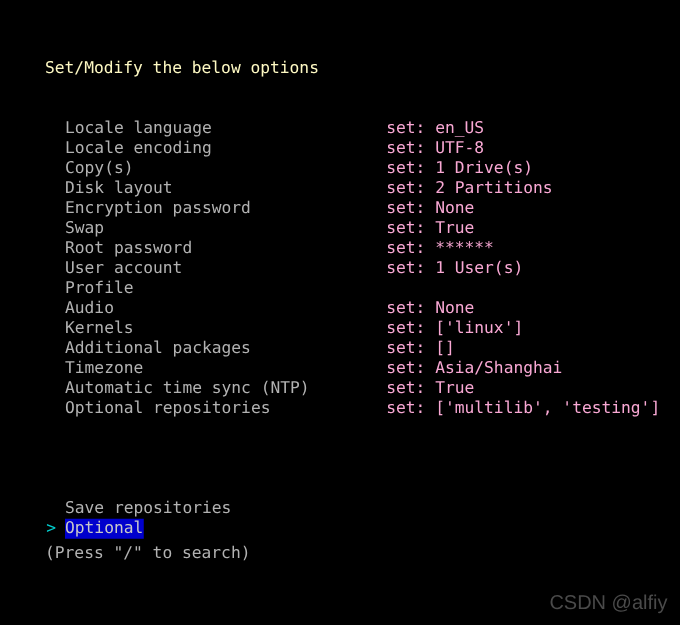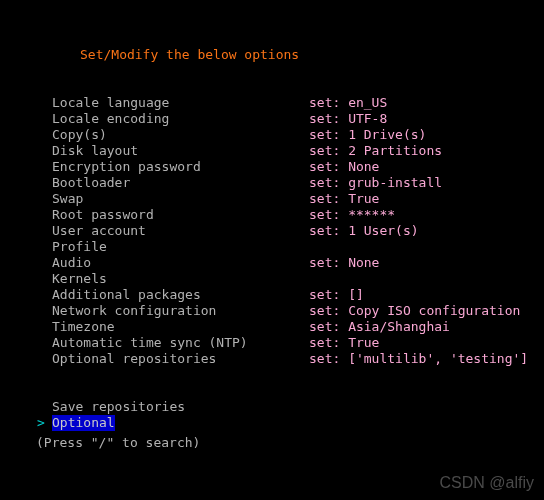--- a/index.html
+++ b/index.html
@@ -20,22 +20,21 @@
     background: #000000;
     color: #b2b2b2;
     font-size: 13px;
     line-height: 16px;
   }
   .header {
     position: absolute;
     left: 36px;
     top: 47px;
     white-space: pre;
-    color: #f97316;
-    margin-left: 44px;
+    color: #fef9c3;
   }
   .options {
     position: absolute;
     left: 0;
     top: 95px;
     width: 544px;
     text-align: right;
   }
   .opt-row {
     position: relative;
@@ -111,29 +110,27 @@
 <div id="terminal">
 
   <div class="header">Set/Modify the below options</div>
 
   <div class="options">
       <div class="opt-row"><span class="opt-label">Locale language</span><span class="opt-value">set: en_US</span></div>
       <div class="opt-row"><span class="opt-label">Locale encoding</span><span class="opt-value">set: UTF-8</span></div>
       <div class="opt-row"><span class="opt-label">Copy(s)</span><span class="opt-value">set: 1 Drive(s)</span></div>
       <div class="opt-row"><span class="opt-label">Disk layout</span><span class="opt-value">set: 2 Partitions</span></div>
       <div class="opt-row"><span class="opt-label">Encryption password</span><span class="opt-value">set: None</span></div>
-      <div class="opt-row"><span class="opt-label">Bootloader</span><span class="opt-value">set: grub-install</span></div>
       <div class="opt-row"><span class="opt-label">Swap</span><span class="opt-value">set: True</span></div>
       <div class="opt-row"><span class="opt-label">Root password</span><span class="opt-value">set: ******</span></div>
       <div class="opt-row"><span class="opt-label">User account</span><span class="opt-value">set: 1 User(s)</span></div>
       <div class="opt-row"><span class="opt-label">Profile</span></div>
       <div class="opt-row"><span class="opt-label">Audio</span><span class="opt-value">set: None</span></div>
-      <div class="opt-row"><span class="opt-label">Kernels</span></div>
+      <div class="opt-row"><span class="opt-label">Kernels</span><span class="opt-value">set: ['linux']</span></div>
       <div class="opt-row"><span class="opt-label">Additional packages</span><span class="opt-value">set: []</span></div>
-      <div class="opt-row"><span class="opt-label">Network configuration</span><span class="opt-value">set: Copy ISO configuration</span></div>
       <div class="opt-row"><span class="opt-label">Timezone</span><span class="opt-value">set: Asia/Shanghai</span></div>
       <div class="opt-row"><span class="opt-label">Automatic time sync (NTP)</span><span class="opt-value">set: True</span></div>
       <div class="opt-row"><span class="opt-label">Optional repositories</span><span class="opt-value">set: ['multilib', 'testing']</span></div>
     </div>
 
   <div class="actions">
       <div class="act-row"><span class="act-label">Save repositories</span></div>
       <div class="act-row selected"><span class="act-caret">&gt;</span><span class="act-label">Optional</span></div>
     </div>
 

